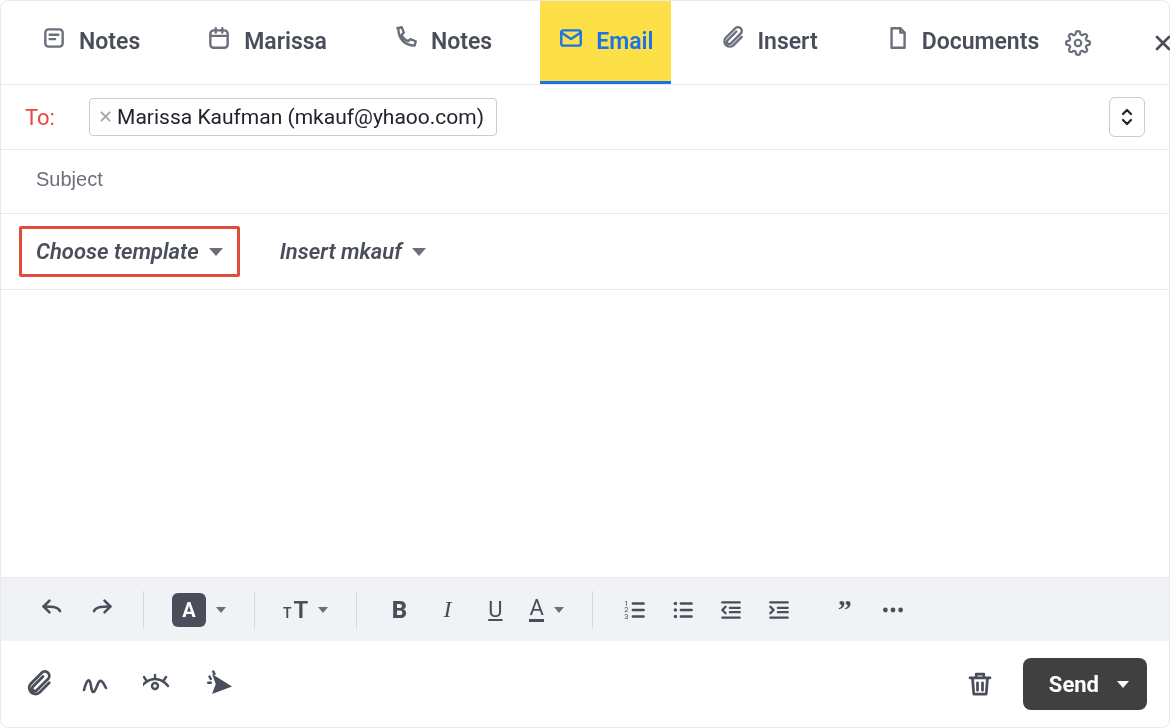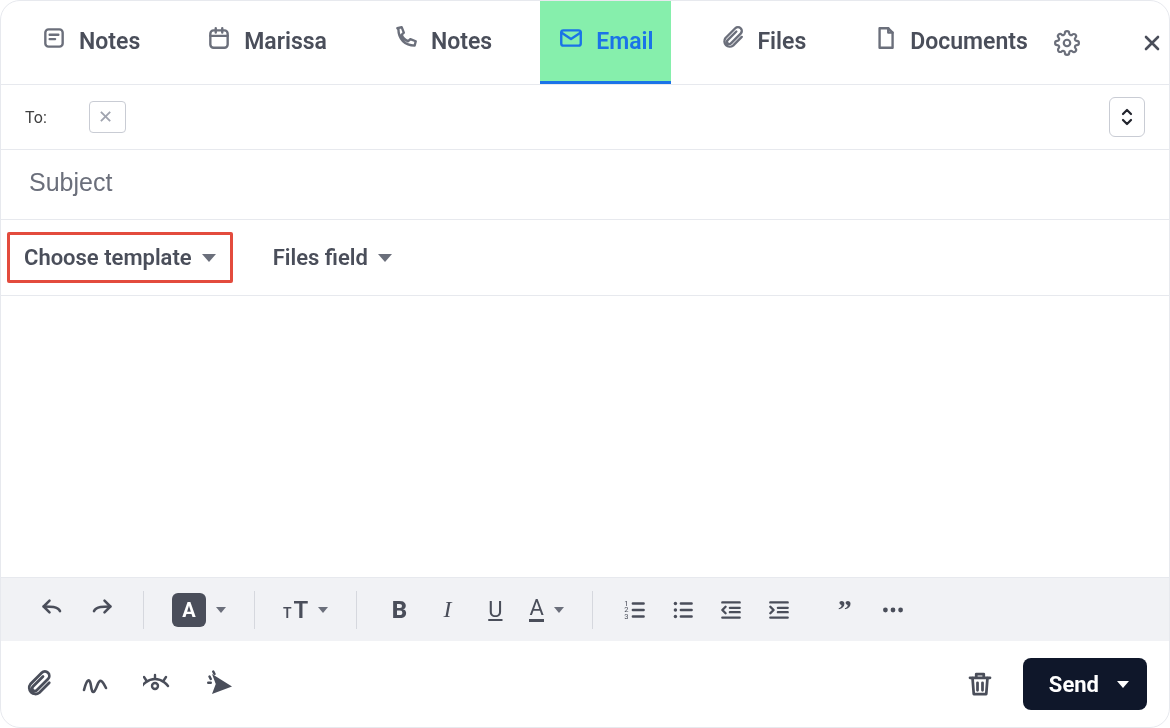--- a/index.html
+++ b/index.html
@@ -8,21 +8,21 @@
     background: #fff;
     width: 1170px;
     height: 728px;
     overflow: hidden;
     color: #21232c;
   }
   .panel {
     width: 1170px;
     height: 728px;
     border: 1px solid #e7e9ee;
-    border-radius: 20px;
+    border-radius: 8px;
     display: flex;
     flex-direction: column;
     background: #fff;
   }
 
   
   .tabs {
     display: flex;
     align-items: center;
     height: 84px;
@@ -38,21 +38,21 @@
     font-size: 23px;
     font-weight: 600;
     color: #4a4e5a;
     cursor: pointer;
     border-bottom: 3px solid transparent;
     margin-right: 30px;
   }
   .tab:last-of-type { margin-right: 0; }
   .tab.active {
     color: #1a73e8;
-    background: #86efac;
+    background: #fde047;
     border-bottom: 3px solid #1a73e8;
   }
   .tab svg { width: 26px; height: 26px; }
   .tab.active svg { stroke: #1a73e8; }
   .tabs-spacer { flex: 1; }
   .gear-close {
     display: flex;
     align-items: center;
     gap: 30px;
     color: #6b6f7b;
@@ -61,22 +61,22 @@
 
   
   .to-row {
     display: flex;
     align-items: center;
     padding: 12px 24px;
     border-bottom: 1px solid #e7e9ee;
     gap: 20px;
   }
   .to-label {
-    font-size: 16px;
-    color: #404040;
+    font-size: 22px;
+    color: #ef4444;
     min-width: 44px;
   }
   .recipient-chip {
     display: flex;
     align-items: center;
     border: 1px solid #c9ccd4;
     border-radius: 4px;
     padding: 6px 12px 6px 8px;
     font-size: 21px;
     color: #21232c;
@@ -104,34 +104,36 @@
   }
 
   
   .subject-row {
     padding: 18px 28px 22px;
     border-bottom: 1px solid #e7e9ee;
   }
   .subject-input {
     border: none;
     outline: none;
-    font-size: 25px;
+    font-size: 20px;
     color: #be185d;
     width: 100%;
     background: transparent;
+    margin-left: 7px;
   }
   .subject-input::placeholder { color: #6b6f7b; }
 
   
   .mid-toolbar {
     display: flex;
     align-items: center;
-    padding: 12px 6px;
+    padding: 12px 18px;
     border-bottom: 1px solid #e7e9ee;
     gap: 30px;
+    font-style: italic;
   }
   .dd {
     display: flex;
     align-items: center;
     gap: 10px;
     font-size: 22px;
     font-weight: 600;
     color: #4a4e5a;
     cursor: pointer;
     padding: 10px 10px;
@@ -205,21 +207,21 @@
     align-items: center;
     padding: 0 22px;
     gap: 28px;
   }
   .bicon {
     color: #4a4e5a;
     cursor: pointer;
     display:flex; align-items:center;
   }
   .send-btn {
-    background: #0f172a;
+    background: #404040;
     color: #fff;
     border-radius: 8px;
     height: 52px;
     display: flex;
     align-items: center;
     padding: 0 18px 0 26px;
     gap: 18px;
     font-size: 22px;
     font-weight: 700;
     cursor: pointer;
@@ -271,21 +273,21 @@
           </svg>
       </span>
       <span>Email</span>
     </div>
     <div class="tab">
       <span>
         <svg viewBox="0 0 24 24" fill="none" stroke="#6b6f7b" stroke-width="2.2" stroke-linecap="round" stroke-linejoin="round">
             <path d="M21 11l-8 8a5 5 0 01-7-7l9-9a3.5 3.5 0 015 5l-9 9a2 2 0 01-3-3l8-8"></path>
           </svg>
       </span>
-      <span>Files</span>
+      <span>Insert</span>
     </div>
     <div class="tab" style="margin-right:8px;justify-content:flex-end;">
       <span>
         <svg viewBox="0 0 24 24" fill="none" stroke="#6b6f7b" stroke-width="2.2" stroke-linecap="round" stroke-linejoin="round">
             <path d="M7 3h8l4 4v14H7z"></path>
             <path d="M15 3v4h4"></path>
           </svg>
       </span>
       <span>Documents</span>
     </div>
@@ -303,20 +305,21 @@
             <path d="M6 6l12 12M18 6L6 18"></path>
           </svg>
       </span>
     </div>
   </div>
 
   <div class="to-row">
     <span class="to-label">To:</span>
     <div class="recipient-chip">
       <span class="x">✕</span>
+      <span>Marissa Kaufman (mkauf@yhaoo.com)</span>
     </div>
     <div class="spacer"></div>
     <div class="sort-btn">
       <svg width="14" height="9" viewBox="0 0 14 9" fill="none" stroke="#21232c" stroke-width="2.2" stroke-linecap="round" stroke-linejoin="round">
           <path d="M3 6l4-4 4 4"></path>
         </svg>
       <svg width="14" height="9" viewBox="0 0 14 9" fill="none" stroke="#21232c" stroke-width="2.2" stroke-linecap="round" stroke-linejoin="round">
           <path d="M3 3l4 4 4-4"></path>
         </svg>
     </div>
@@ -325,21 +328,21 @@
   <div class="subject-row">
     <input class="subject-input" placeholder="Subject" style="">
   </div>
 
   <div class="mid-toolbar">
     <div class="dd highlight">
       <span>Choose template</span>
       <span class="caret"></span>
     </div>
     <div class="dd">
-      <span>Files field</span>
+      <span>Insert mkauf</span>
       <span class="caret"></span>
     </div>
   </div>
 
   <div class="body-area"></div>
 
   <div class="fmt-toolbar">
     <div class="fmt-group">
       <div class="fbtn">
         <svg width="28" height="28" viewBox="0 0 24 24" fill="none" stroke="#4a4e5a" stroke-width="2.2" stroke-linecap="round" stroke-linejoin="round">

